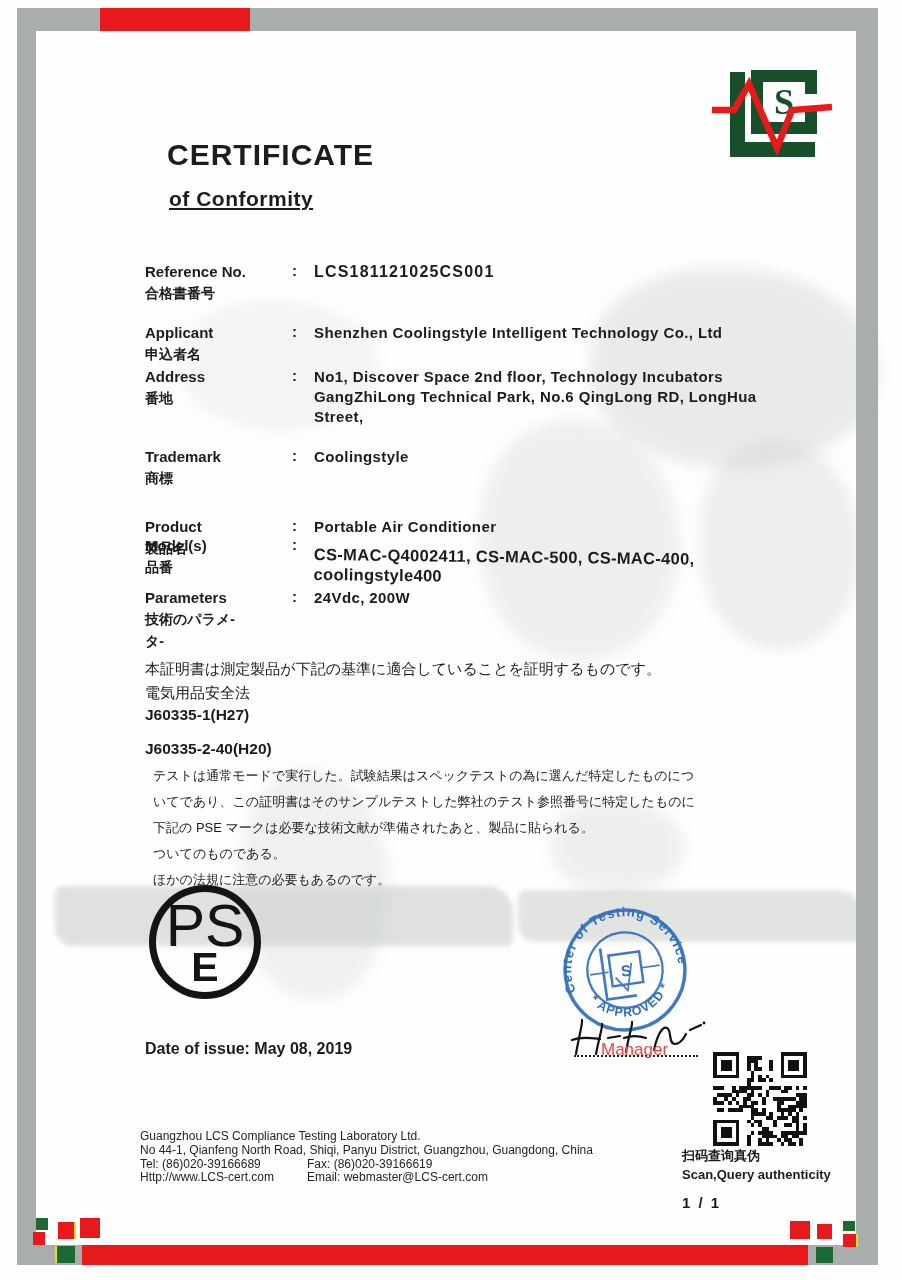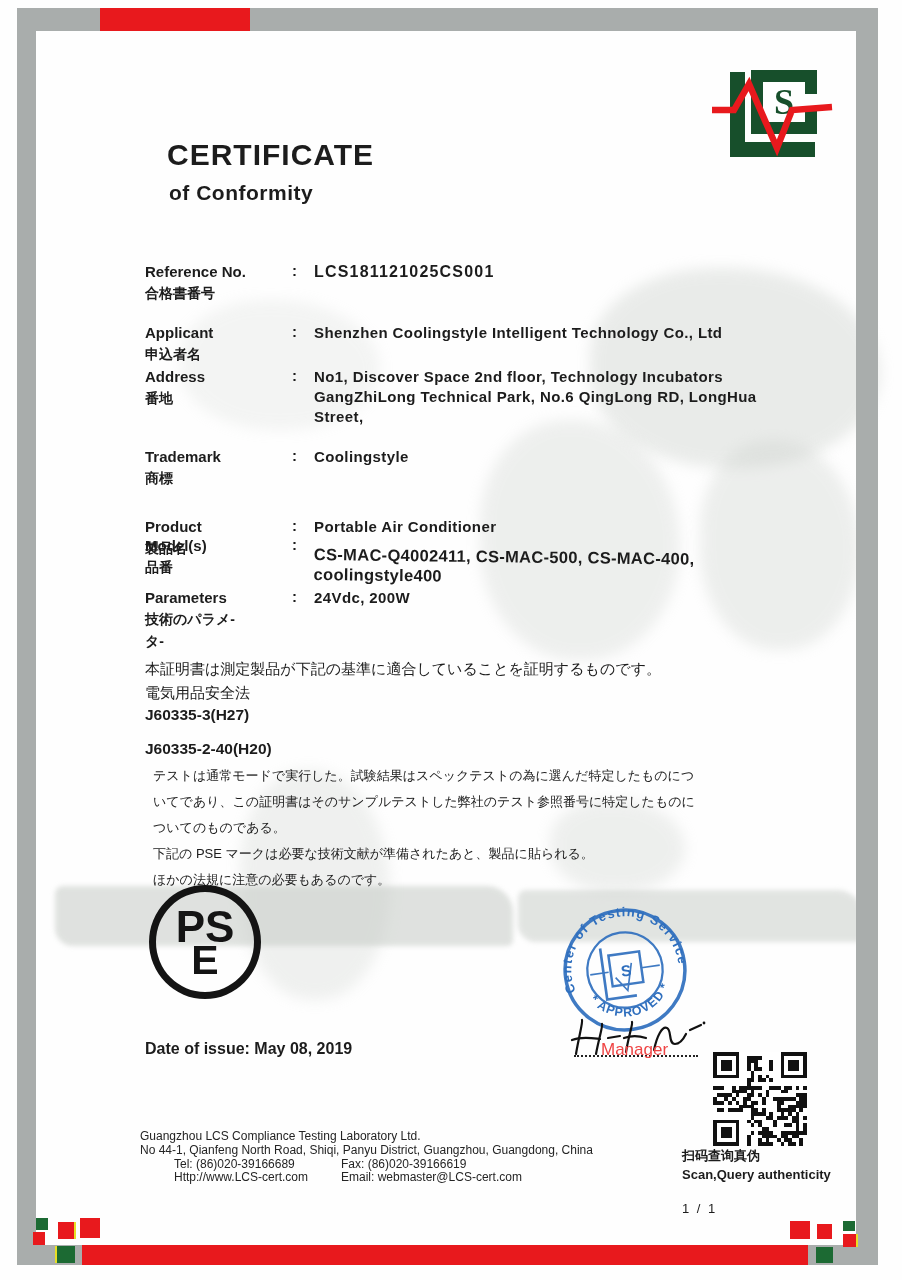--- a/index.html
+++ b/index.html
@@ -25,30 +25,30 @@
   .models-val{font-size:16.5px;transform:rotate(.7deg);transform-origin:left top;margin-top:8px;letter-spacing:.3px;}
   
   .stmt{position:absolute;left:145px;font-size:15px;}
   .stmt.bold{font-weight:bold;font-size:15.5px;}
   .para{position:absolute;left:153px;width:680px;font-size:13px;}
   .para div{height:26px;line-height:26px;}
   
   .pse{position:absolute;left:149px;top:885px;width:98px;height:100px;border:7px solid #141414;
        border-radius:50%;display:flex;flex-direction:column;align-items:center;justify-content:center;
        color:#141414;z-index:3;}
-  .pse .ps{font-weight:bold;font-size:44px;line-height:.9;letter-spacing:0;}
+  .pse .ps{font-weight:normal;font-size:59px;line-height:.9;letter-spacing:0;}
   .pse .e{font-weight:bold;font-size:41px;line-height:.8;margin-top:-2px;}
   
   .footer{position:absolute;left:140px;top:1130px;font-size:12px;line-height:13.8px;color:#242424;}
-  .fcol{display:inline-block;width:167px;margin-left:34px;}
+  .fcol{display:inline-block;width:167px;}
   
   .qr-captions{position:absolute;left:682px;top:1147px;width:158px;}
   .qr-captions .zh{font-size:13px;font-weight:bold;}
   .qr-captions .en{font-size:13px;font-weight:bold;margin-top:2px;}
-  .qr-captions .pg{font-size:13px;font-weight:normal;letter-spacing:2px;margin-top:19px;}
+  .qr-captions .pg{font-size:15px;font-weight:bold;letter-spacing:2px;margin-top:12px;}
   .dotted{position:absolute;left:574px;top:1055px;width:124px;height:0;border-bottom:2px dotted #222;z-index:4;}
   .manager{position:absolute;left:601px;top:1040px;font-size:17px;color:#ef4444;z-index:4;}
   .dateline{position:absolute;left:145px;top:1040px;font-size:16px;font-weight:bold;}
 </style>
 </head>
 <body>
 
 <div class="page">
 
   <div>
@@ -85,21 +85,21 @@
     <rect x="18" y="2" width="15" height="85" fill="#174f2b"></rect>
     <rect x="18" y="72" width="85" height="15" fill="#174f2b"></rect>
     <rect x="39" y="0" width="66" height="64" fill="#174f2b"></rect>
     <rect x="51" y="12" width="42" height="40" fill="#fefefe"></rect>
     <rect x="93" y="24" width="12" height="14" fill="#fefefe"></rect>
     <text x="72" y="44" text-anchor="middle" font-family="Liberation Serif, serif" font-size="36" font-weight="bold" fill="#174f2b">S</text>
     <polyline points="0,40 22,40 37,14 65,78 80,40 120,37" fill="none" stroke="#e8191d" stroke-width="6.5"></polyline>
   </svg>
 
   <div class="abs t1" style="left:167px;top:138px;">CERTIFICATE</div>
-  <div class="abs t2" style="left:169px;top:181px;">of Conformity</div>
+  <div class="abs t2" style="left:169px;top:187px;text-decoration:underline;">of Conformity</div>
 
   <div class="field-row" style="top:262px;">
     <div class="f-label">
         <div>Reference No.</div>
         <div class="jp">合格書番号</div>
       </div>
     <div class="f-colon">:</div>
     <div class="f-value ref-val">LCS181121025CS001</div>
   </div>
 
@@ -156,27 +156,27 @@
       <div>Parameters</div>
       <div class="jp">技術のパラメ-</div>
       <div class="jp">タ-</div>
     </div>
     <div class="f-colon">:</div>
     <div class="f-value">24Vdc, 200W</div>
   </div>
 
   <div class="stmt" style="top:660px;">本証明書は測定製品が下記の基準に適合していることを証明するものです。</div>
   <div class="stmt" style="top:684px;">電気用品安全法</div>
-  <div class="stmt bold" style="top:706px;">J60335-3(H27)</div>
+  <div class="stmt bold" style="top:706px;">J60335-1(H27)</div>
   <div class="stmt bold" style="top:740px;">J60335-2-40(H20)</div>
   <div class="para" style="top:763px;">
     <div>テストは通常モードで実行した。試験結果はスペックテストの為に選んだ特定したものにつ</div>
     <div>いてであり、この証明書はそのサンプルテストした弊社のテスト参照番号に特定したものに</div>
+    <div>下記の PSE マークは必要な技術文献が準備されたあと、製品に貼られる。</div>
     <div>ついてのものである。</div>
-    <div>下記の PSE マークは必要な技術文献が準備されたあと、製品に貼られる。</div>
     <div>ほかの法規に注意の必要もあるのです。</div>
   </div>
 
   <div class="pse">
     <div class="ps">PS</div>
     <div class="e">E</div>
   </div>
 
   <svg class="abs" style="left:561px;top:906px;z-index:3;transform:rotate(-8deg);" width="128" height="128" viewBox="0 0 124 124">
     <defs>

